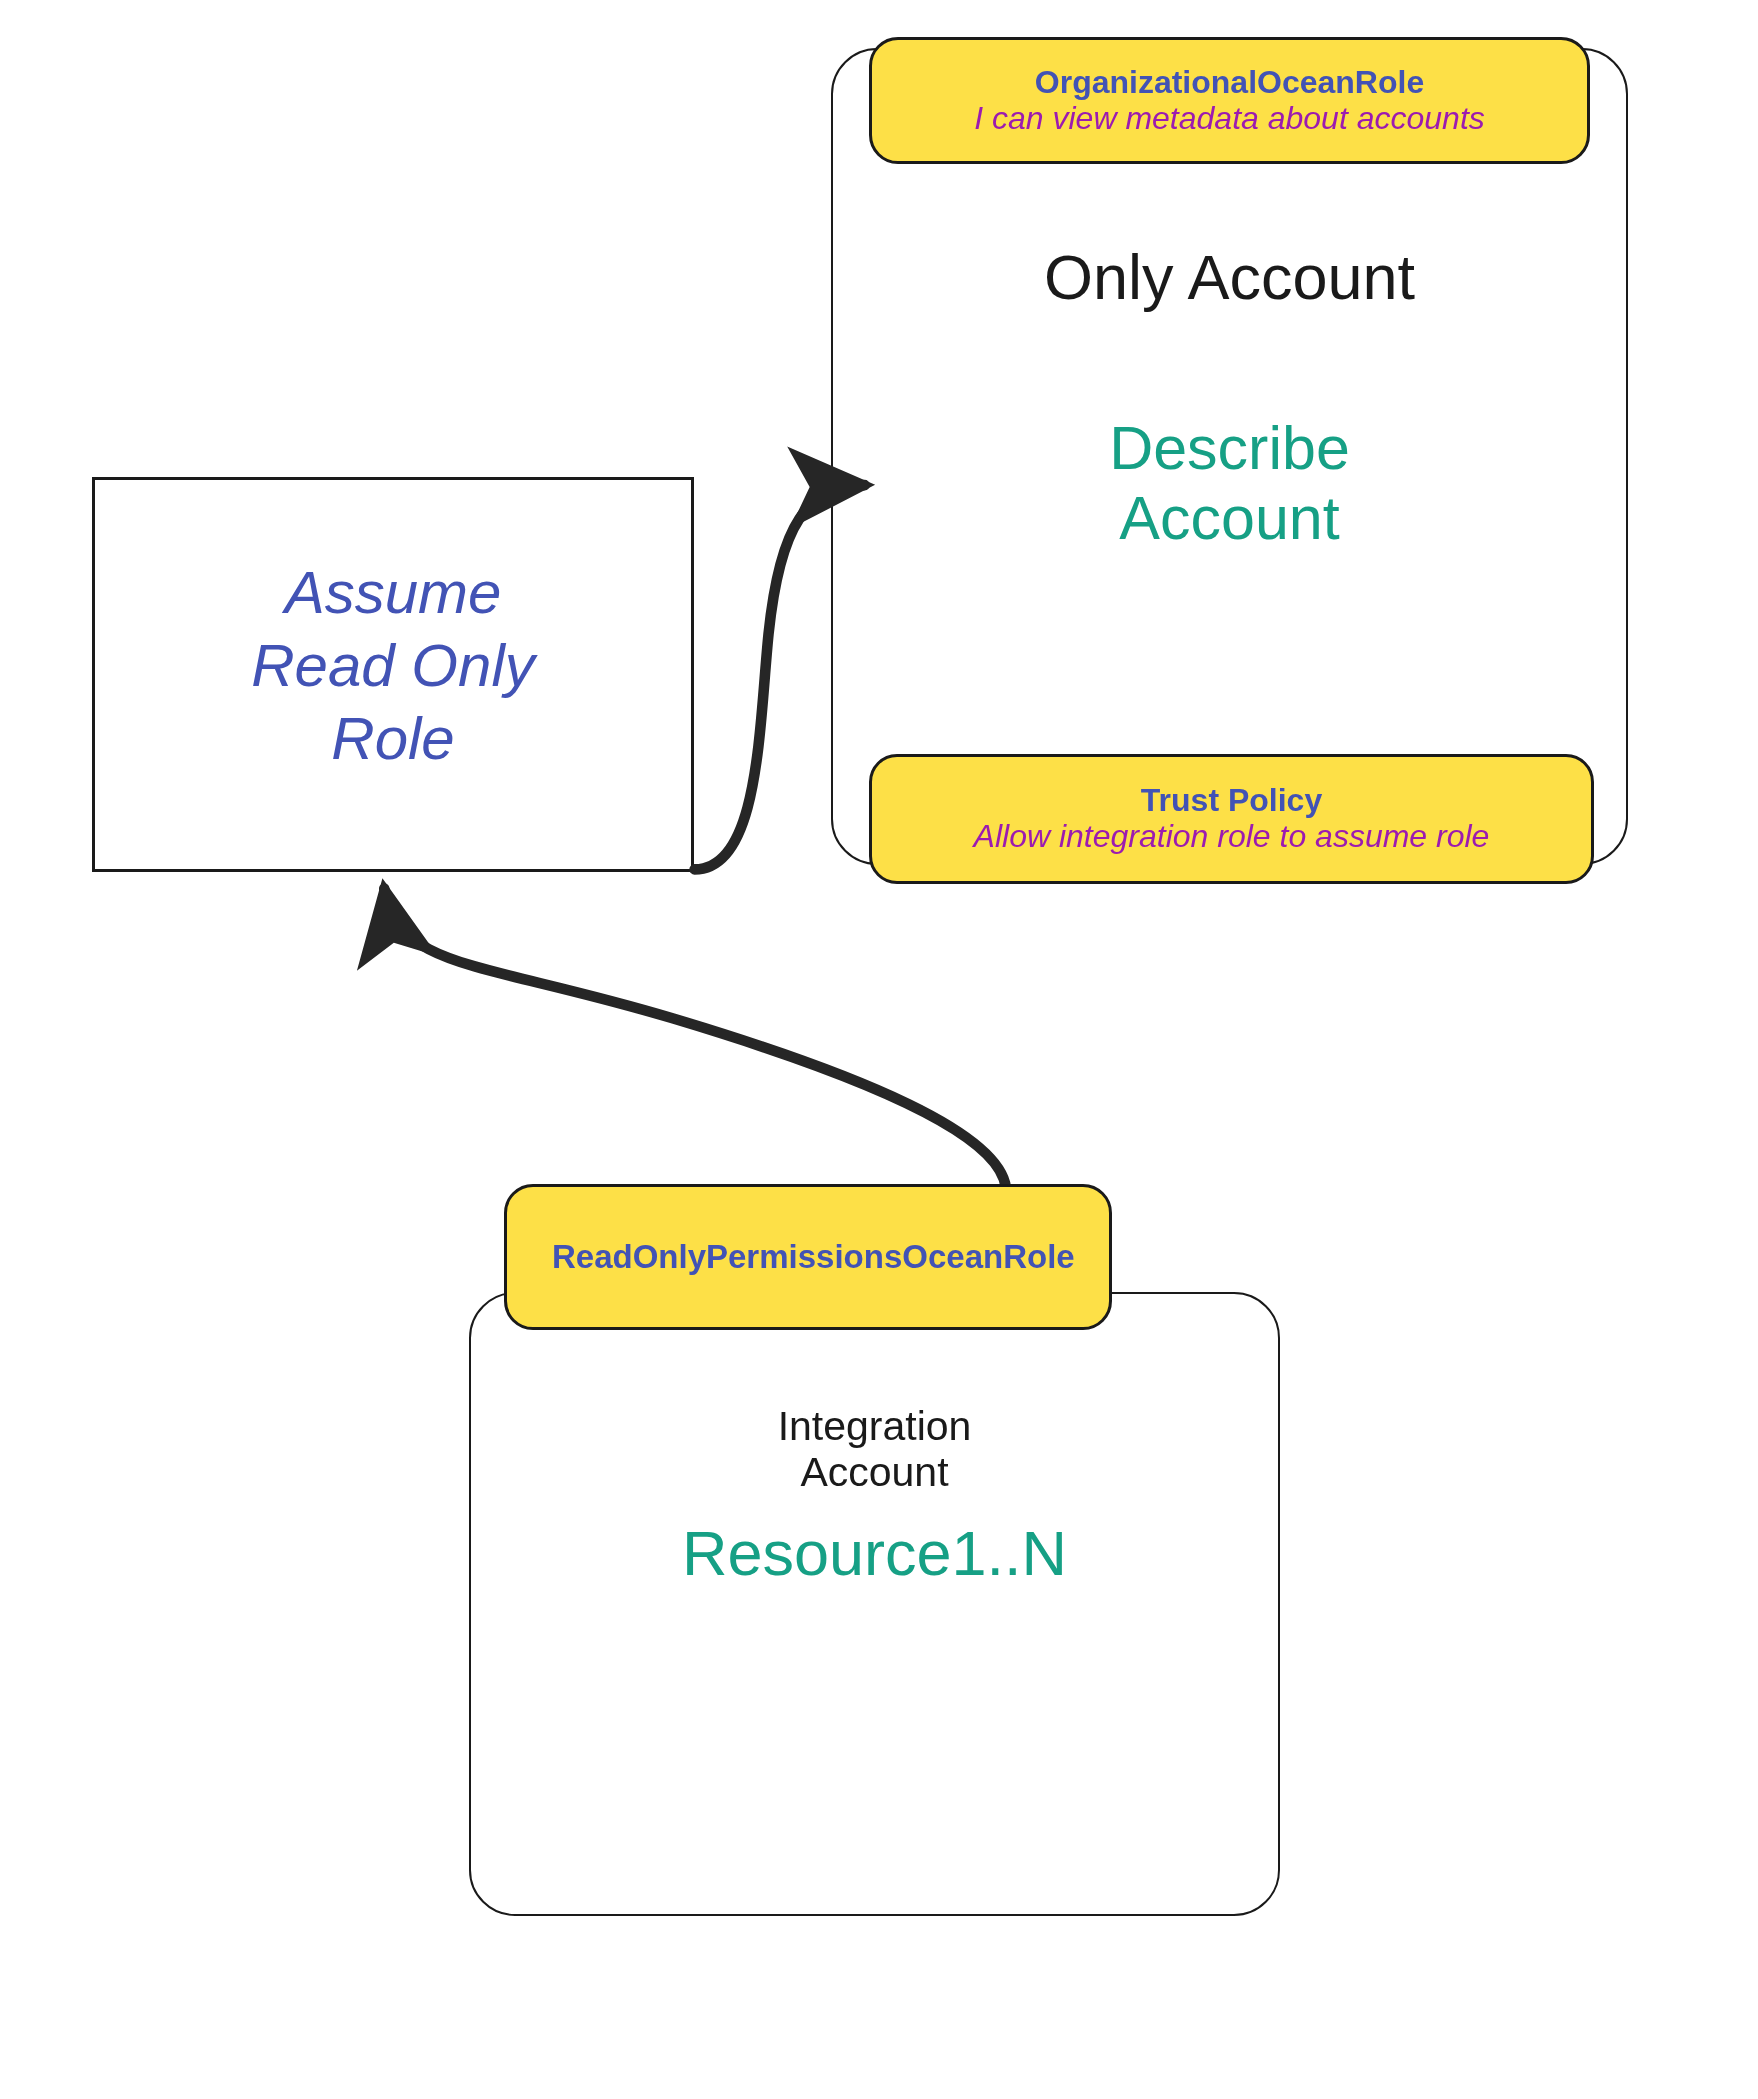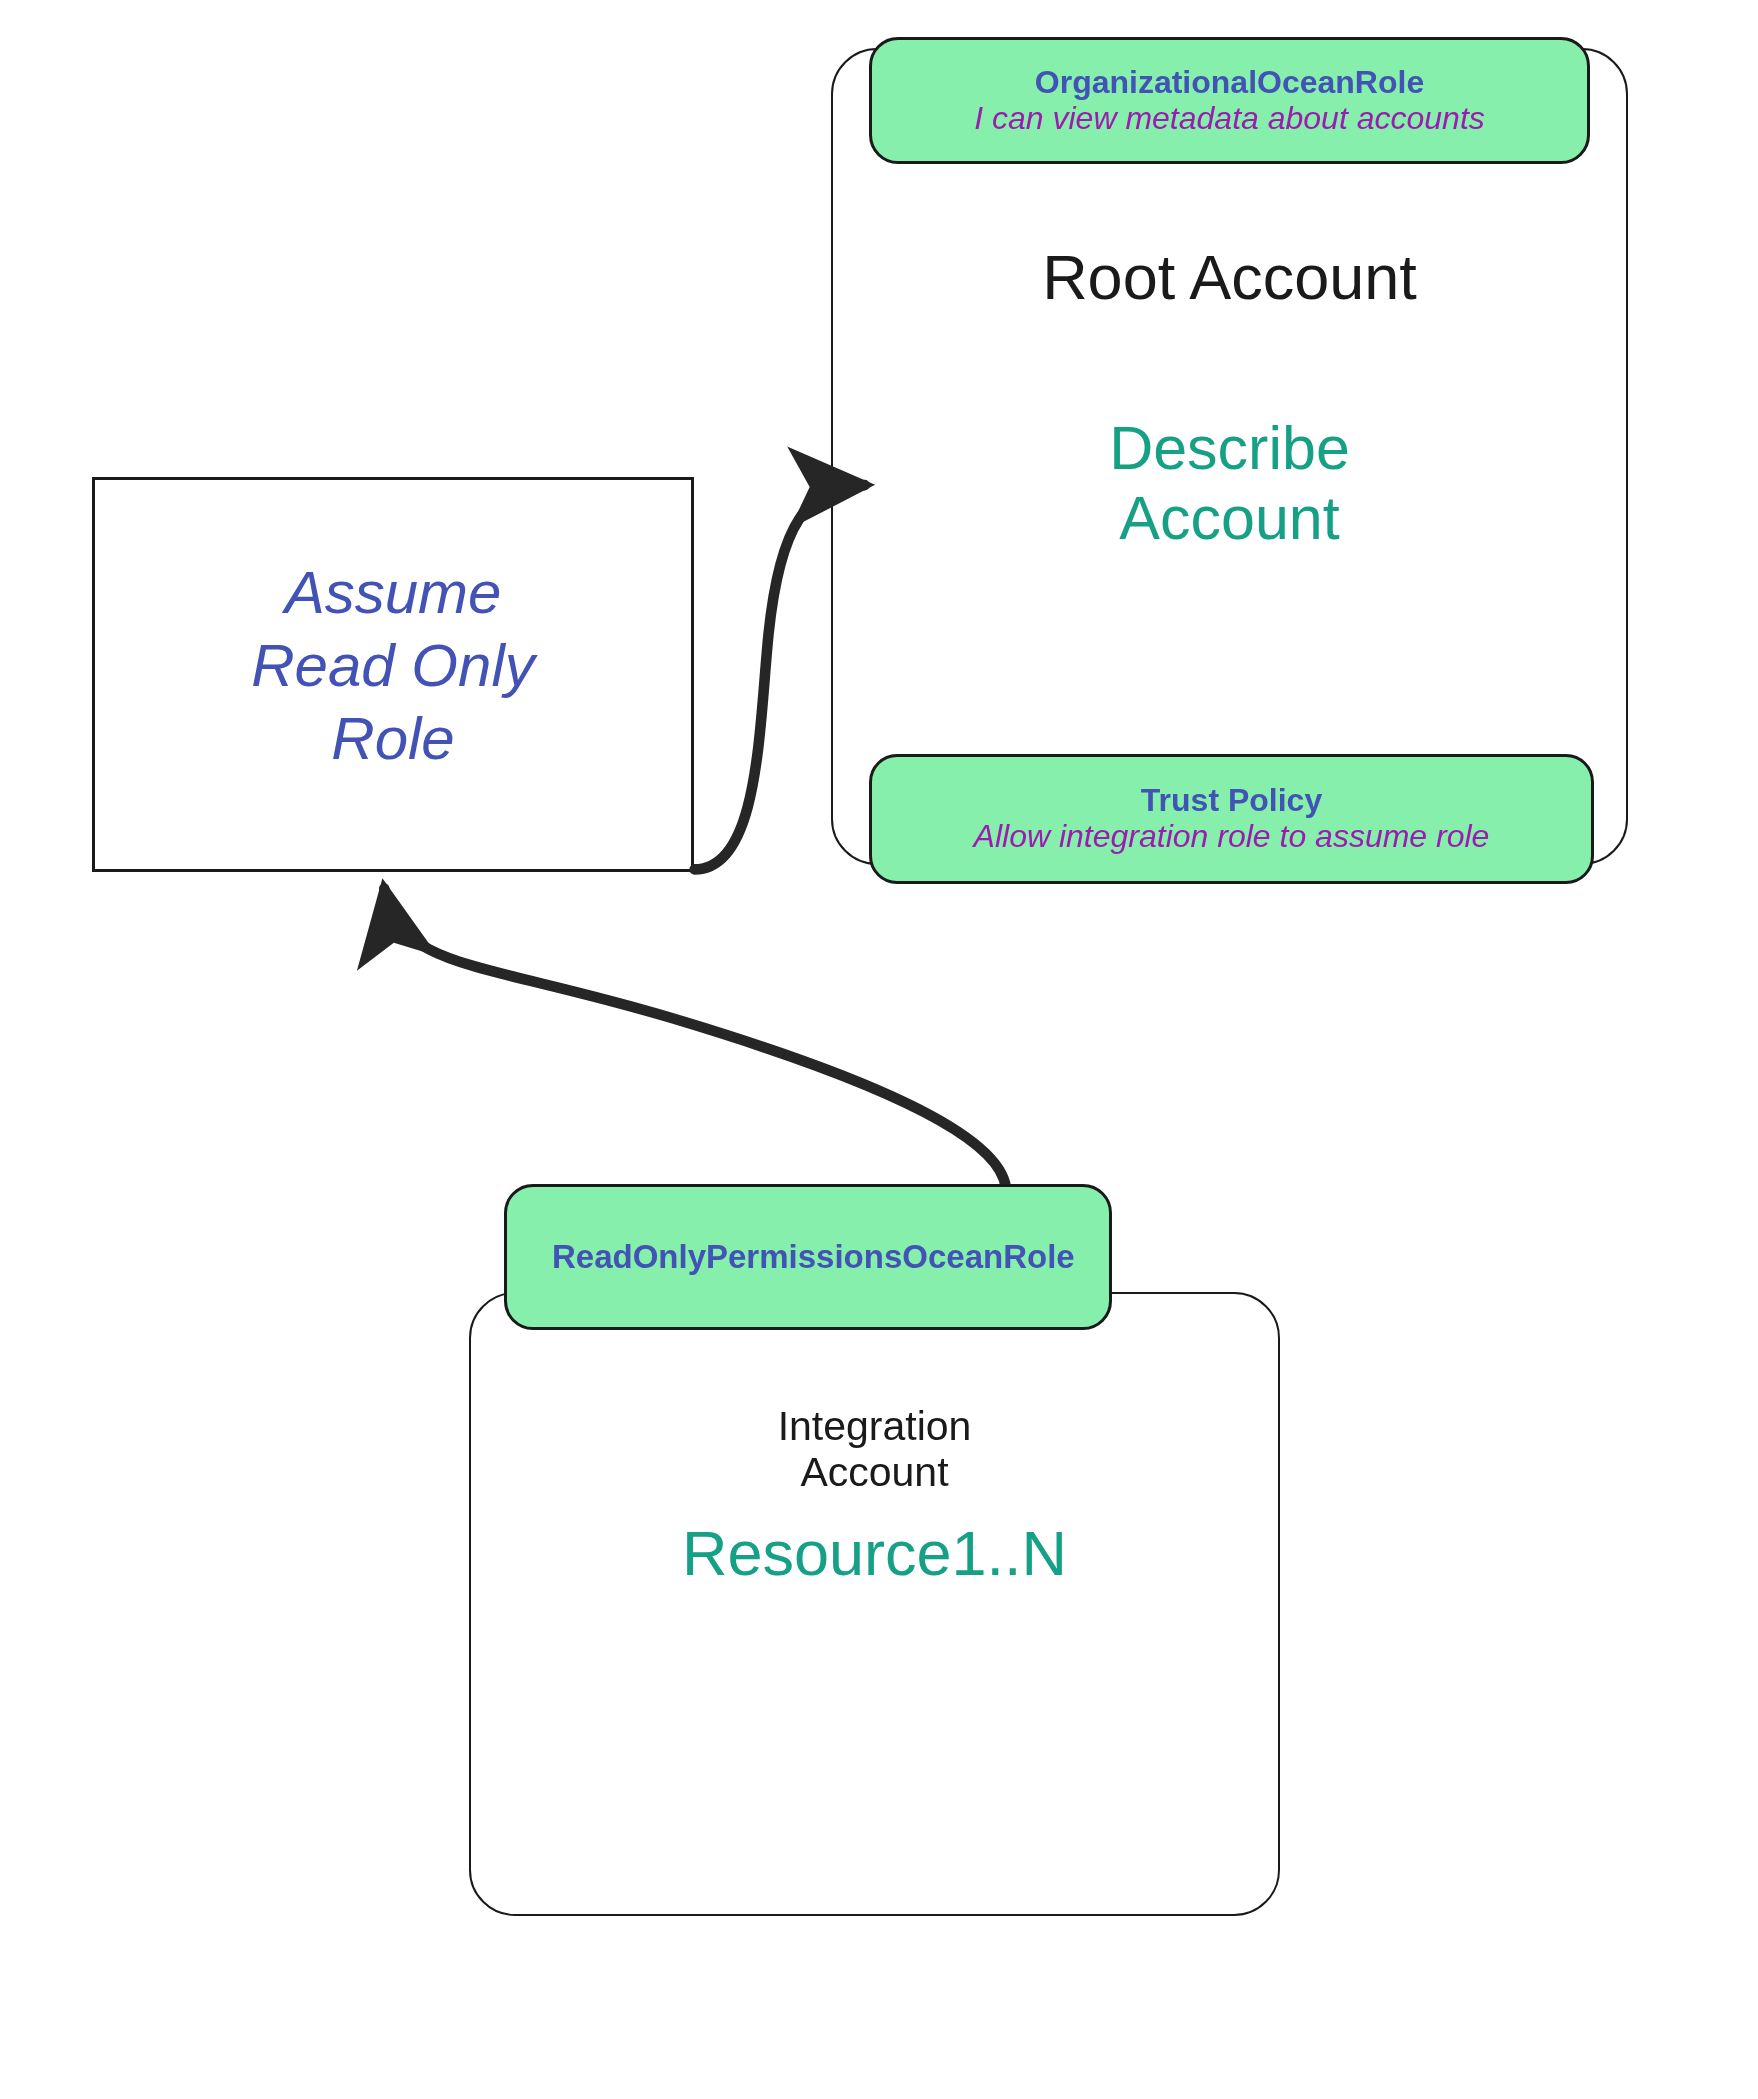--- a/index.html
+++ b/index.html
@@ -40,21 +40,21 @@
   }
   .node.square {
     border-radius: 0;
     border-width: 3.8px;
   }
 
   
   .badge {
     position: absolute;
     box-sizing: border-box;
-    background: #86efac;
+    background: #fde047;
     border: 3.8px solid #1a1a1a;
     border-radius: 29px;
     z-index: 8;
     display: flex;
     flex-direction: column;
     align-items: center;
     justify-content: center;
     padding: 5.8px 13.4px;
   }
   .badge-title {
@@ -197,21 +197,21 @@
   <div id="assume-role-node" class="node square">
     <div id="assume-role-label" class="node-body node-italic">
       <span>Assume</span>
       <span>Read Only</span>
       <span>Role</span>
     </div>
   </div>
 
   <div id="root-account-node" class="node rounded">
     <div id="root-account-body" class="node-body">
-      <div id="root-account-title" class="node-title">Root Account</div>
+      <div id="root-account-title" class="node-title">Only Account</div>
       <div id="root-account-accent" class="node-accent">
         <div>Describe</div>
         <div>Account</div>
       </div>
     </div>
   </div>
 
   <div id="org-role-badge" class="badge">
     <div class="badge-title">OrganizationalOceanRole</div>
     <div class="badge-sub">I can view metadata about accounts</div>

